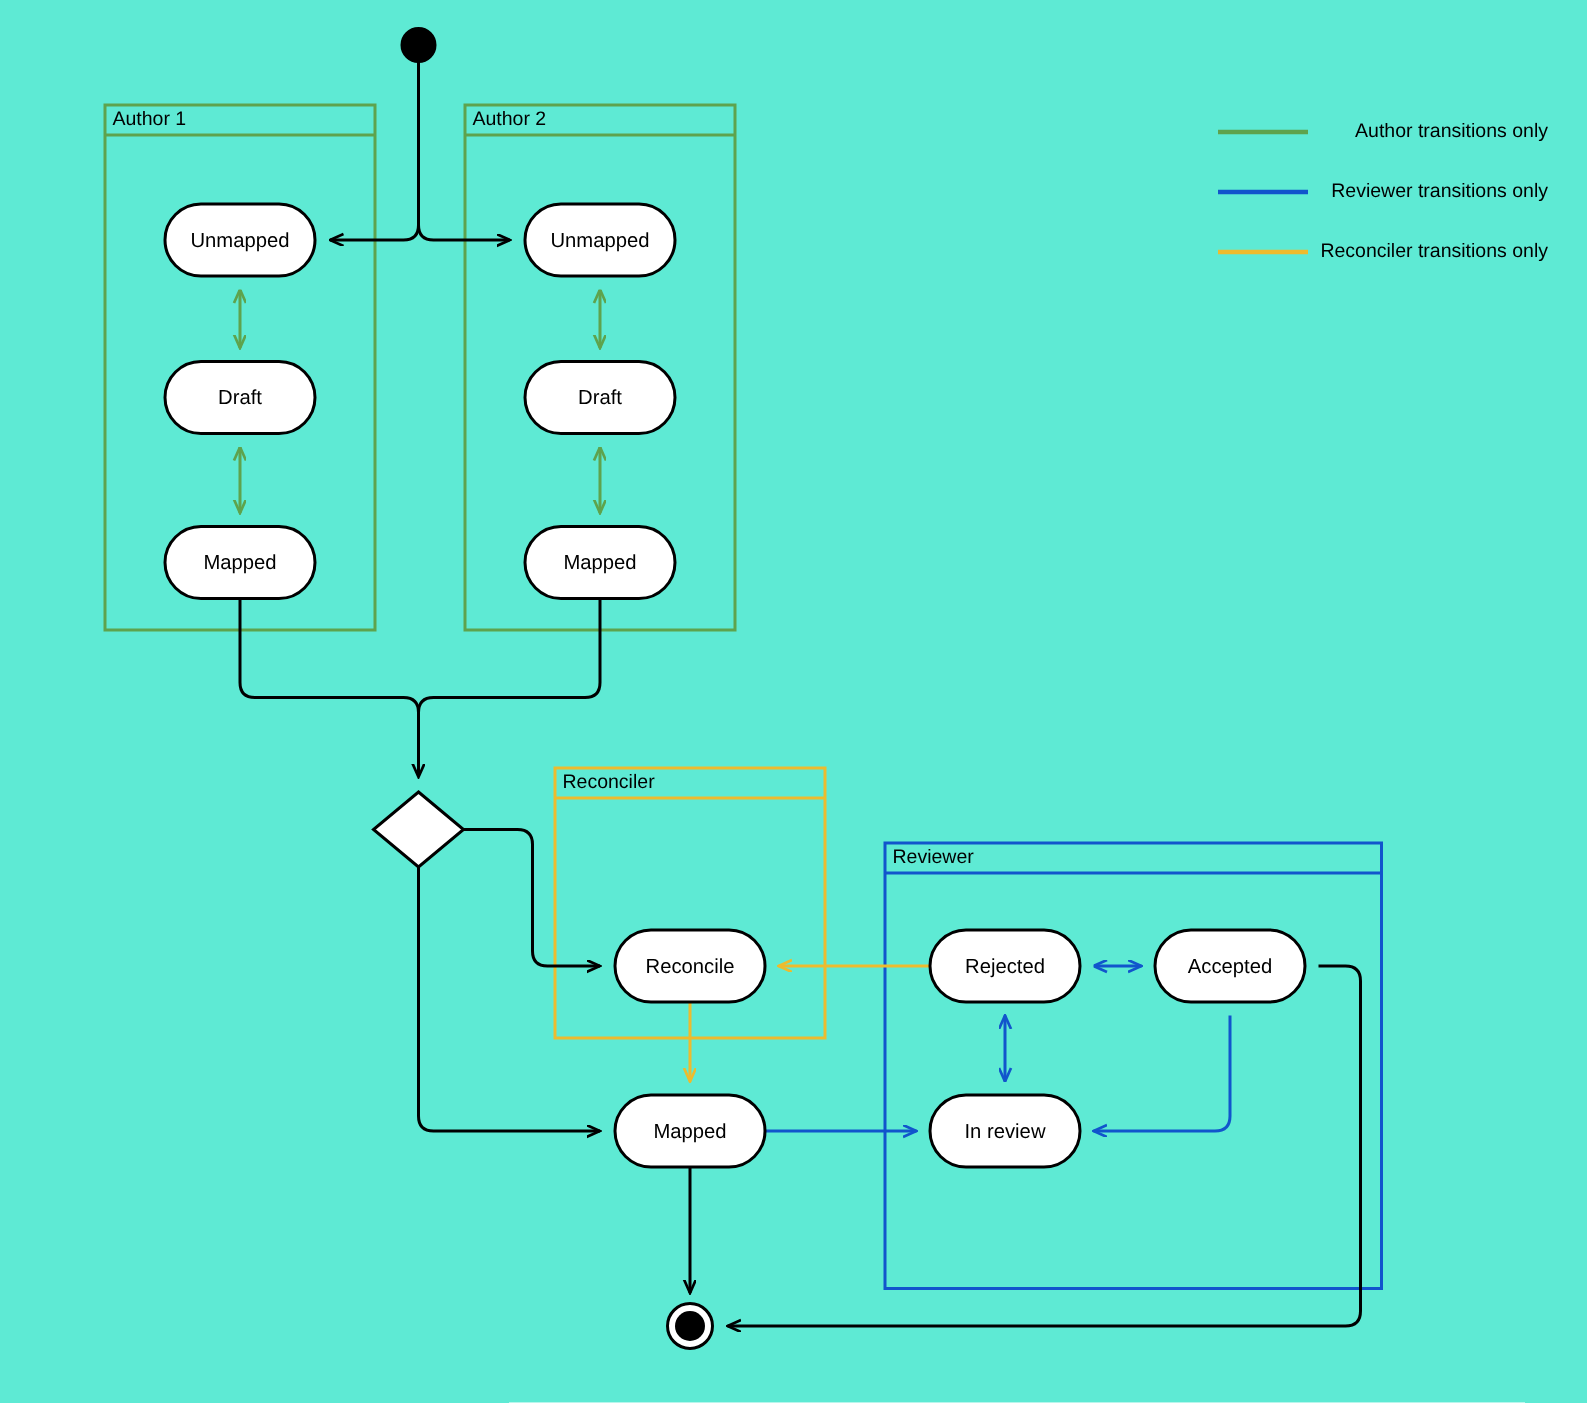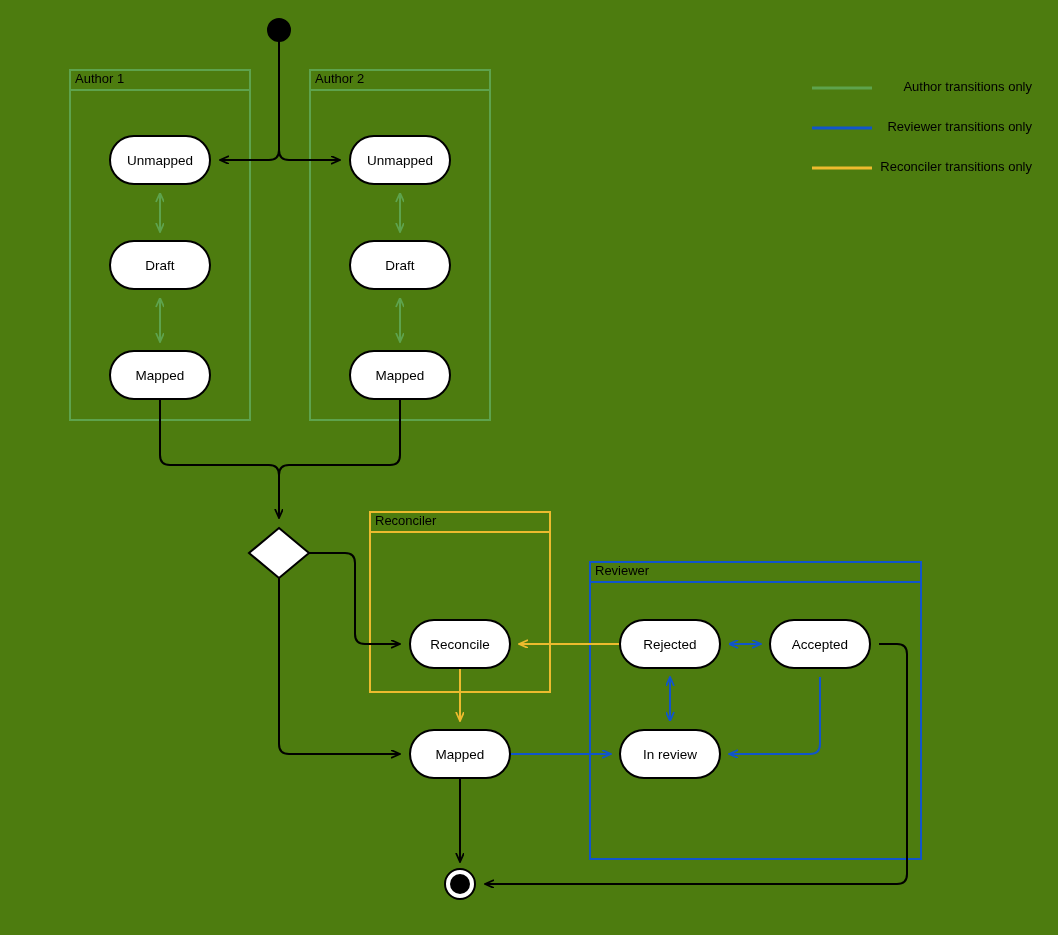--- a/index.html
+++ b/index.html
@@ -11,21 +11,21 @@
   body {
     font-family: "Liberation Sans", sans-serif;
     width: 1058px;
     height: 935px;
     overflow: hidden;
   }
   #canvas {
     position: relative;
     width: 1058px;
     height: 935px;
-    background: #4d7c0f;
+    background: #5eead4;
   }
   svg.diagram {
     position: absolute;
     left: 0;
     top: 0;
     width: 1058px;
     height: 935px;
   }
   .state-label {
     font-family: "Liberation Sans", sans-serif;

